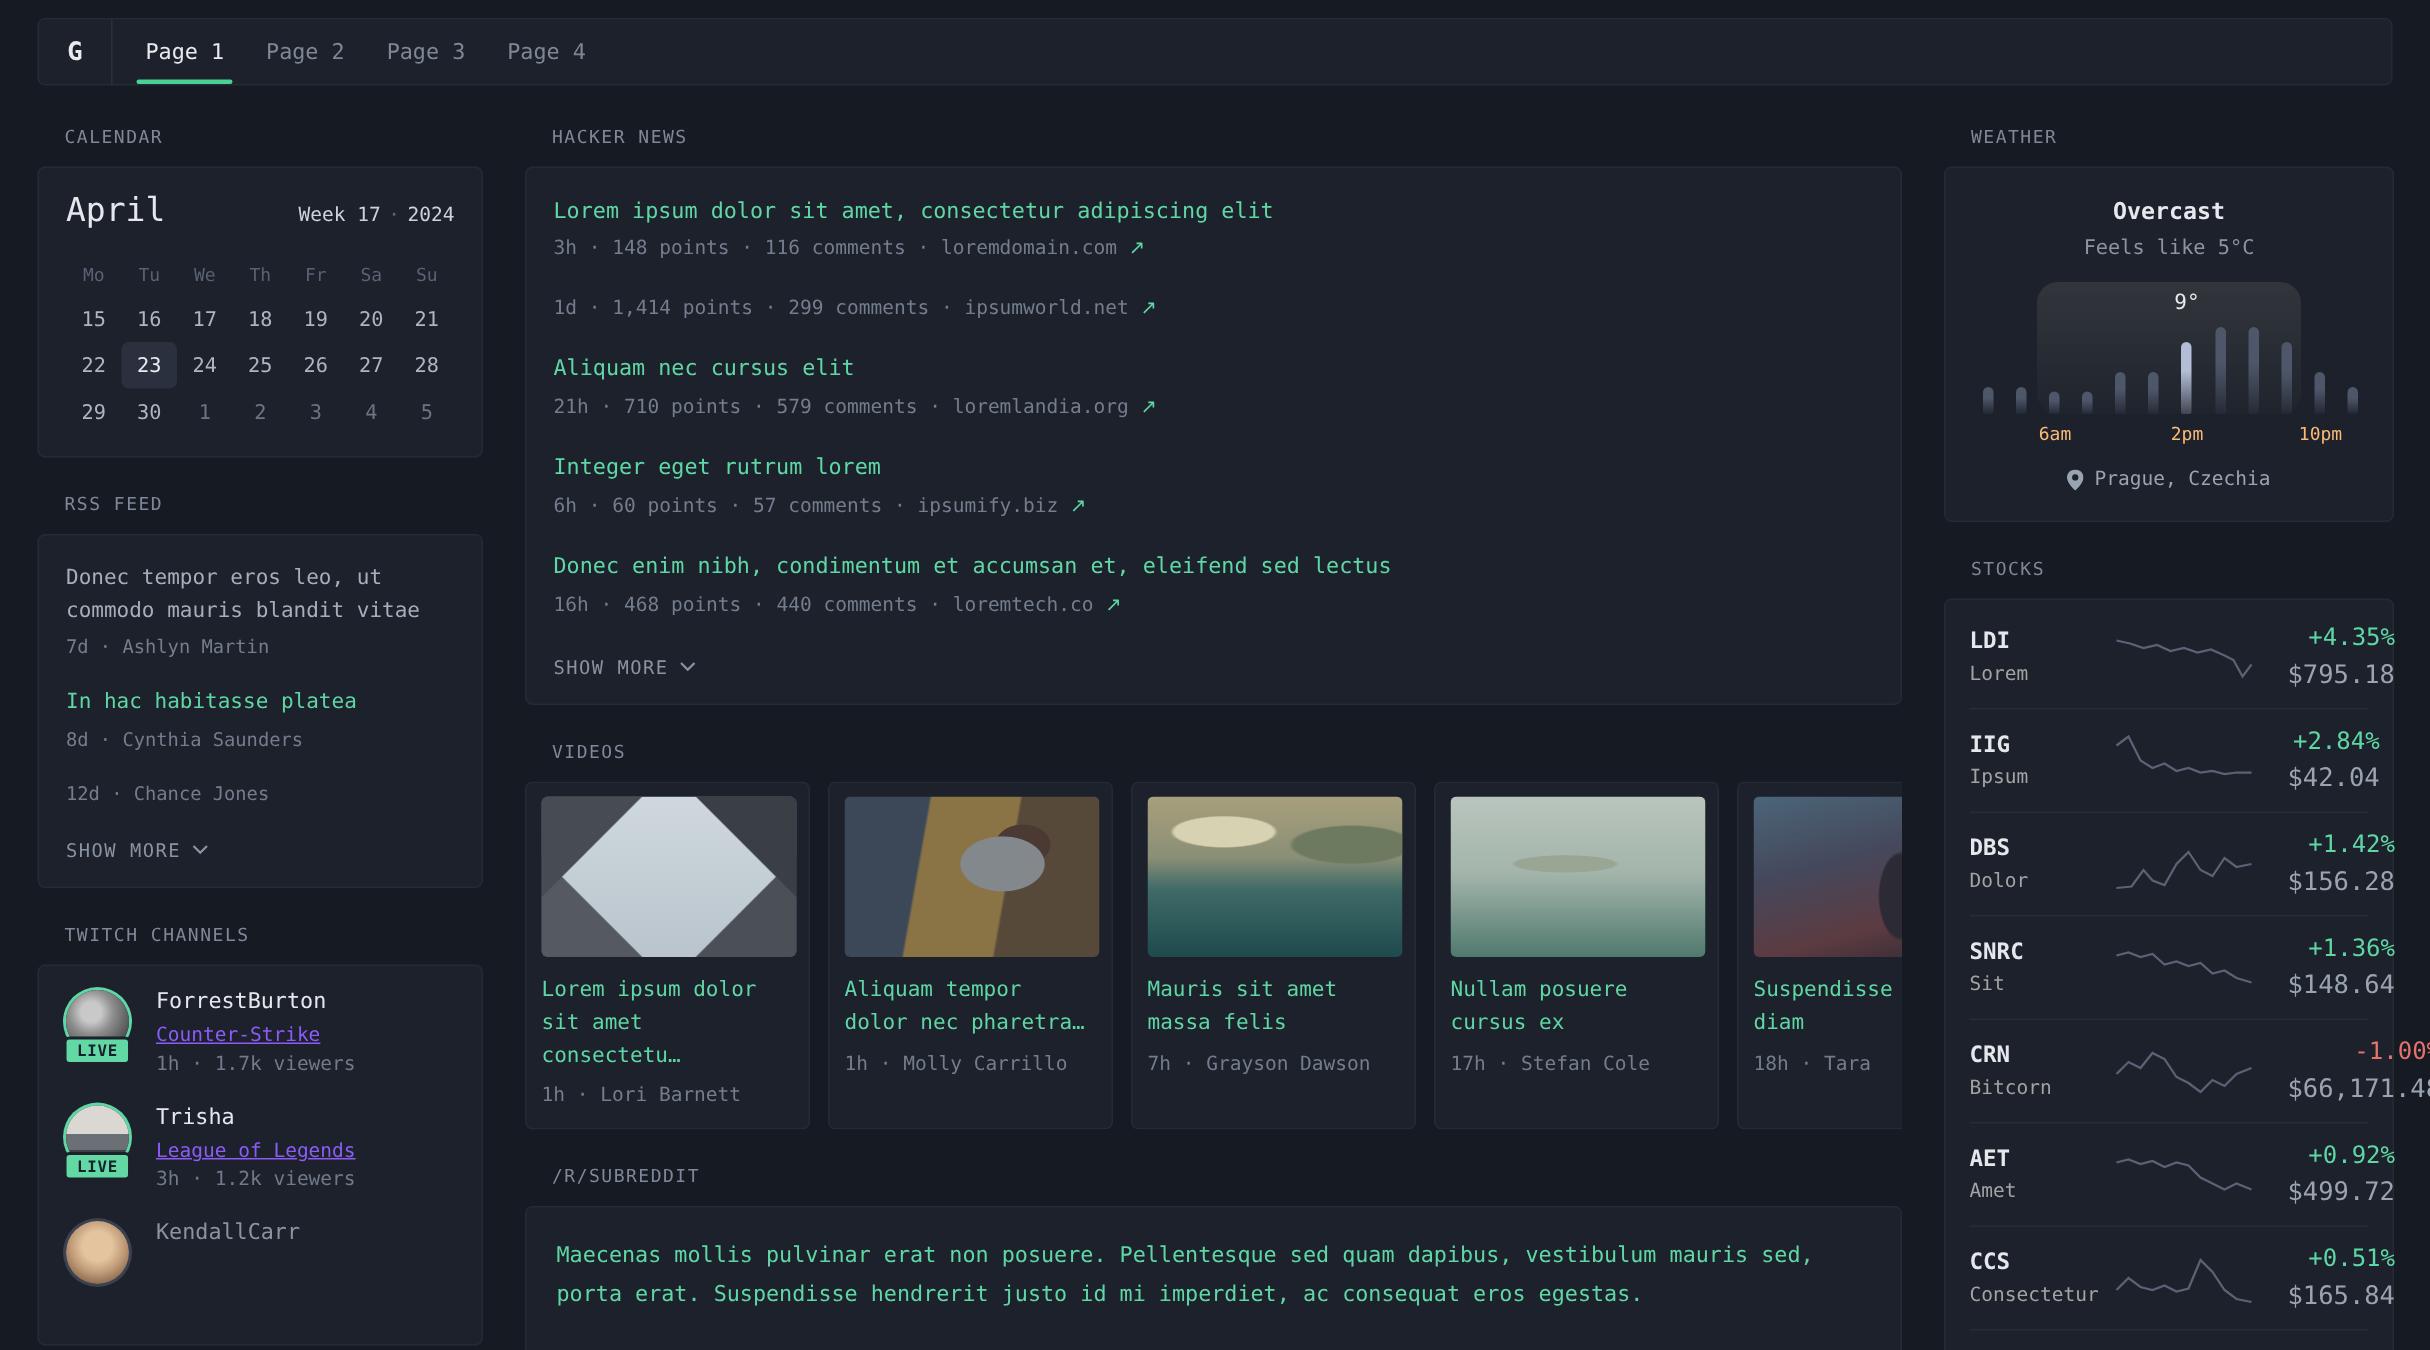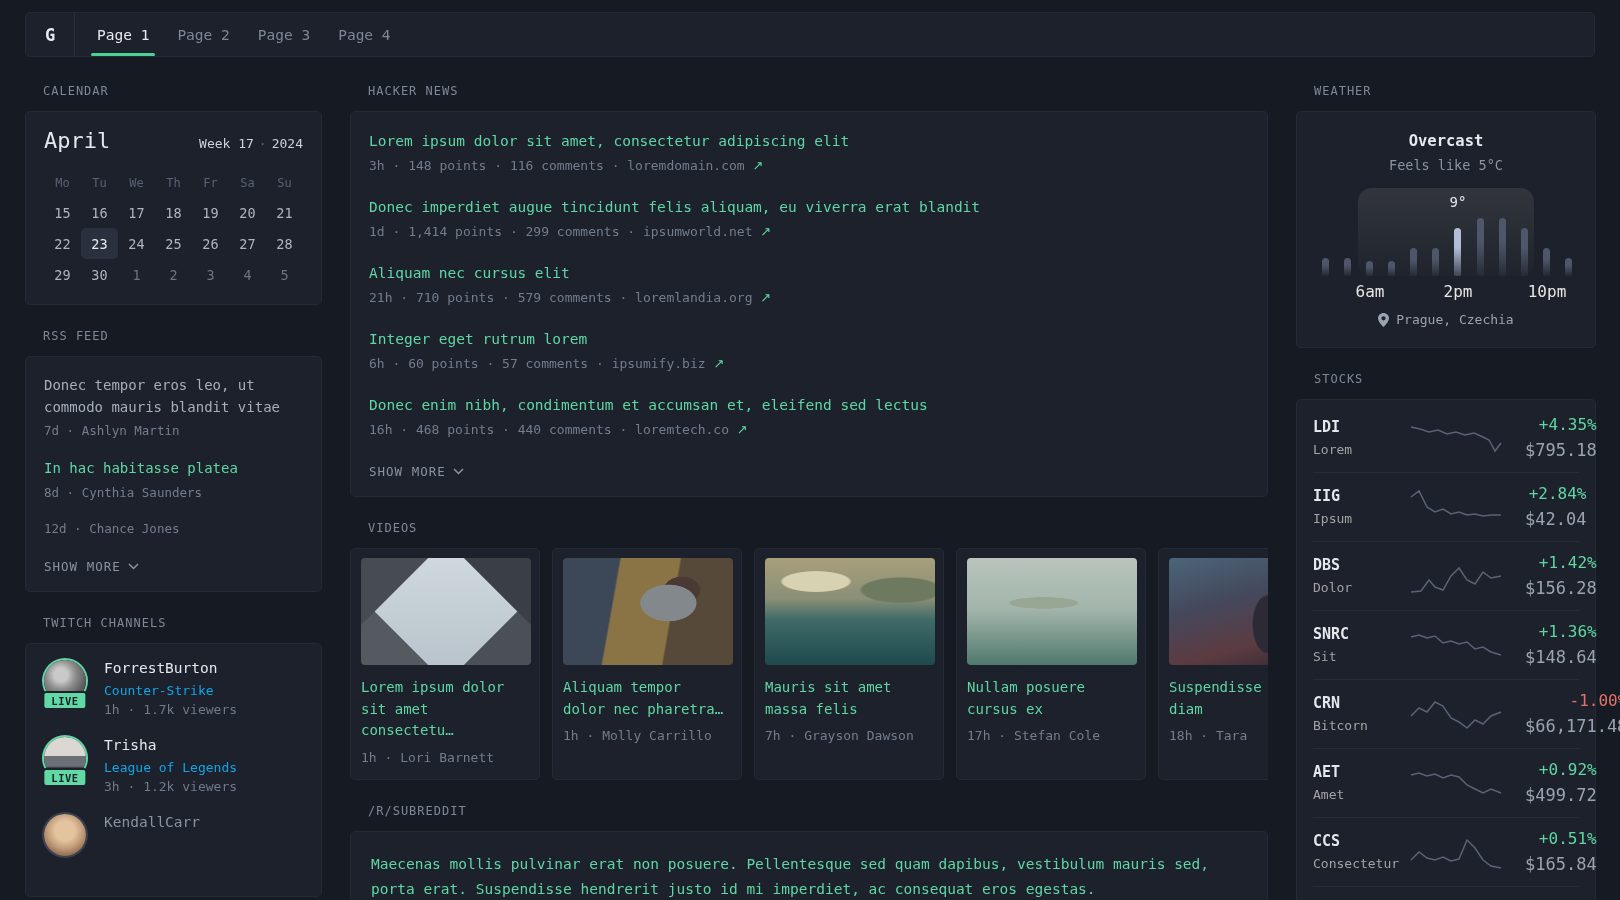--- a/index.html
+++ b/index.html
@@ -124,21 +124,21 @@
   .av-1 { background:radial-gradient(circle at 40% 35%,#c9c9c9 0 18%,#8d8d8d 40%,#3a3d40 85%); }
   .av-2 { background:linear-gradient(180deg,#dbd8d3 0 45%,#6b7077 46% 70%,#3c4149 71%); border-radius:50%; }
   .av-3 { background:radial-gradient(circle at 50% 40%,#e3c49e 0 30%,#c09a78 55%,#6f5138 90%); }
   .live-badge {
     position:absolute; left:50%; transform:translateX(-50%); bottom:0;
     background:#62d9a5; color:#17202b; font-size:10.5px; font-weight:bold; letter-spacing:0.5px;
     padding:1.5px 7px; border-radius:4px; border:2px solid #1c212b;
   }
   .channel-name { font-size:14.5px; color:#e4e7ec; line-height:1.3; margin-top:1px; }
   .channel-name.offline { color:#8a93a1; }
-  .channel-cat { font-size:13px; color:#0ea5e9; margin-top:5px; }
+  .channel-cat { font-size:13px; color:#8b5cf6; margin-top:5px;text-decoration:underline; }
   .channel-meta { font-size:13px; color:#707a8a; margin-top:4px; }
 
   
   .reddit { padding:20px 20px; }
   .reddit .feed-title { font-size:14.5px; line-height:1.75; }
 
   
   .weather { padding:20px 25px 20px 25px; text-align:center; }
   .wx-cond { font-size:15.5px; font-weight:bold; color:#e6e9ed; }
   .wx-feels { font-size:13.5px; color:#8b94a3; margin-top:7px; }
@@ -148,21 +148,21 @@
     background:linear-gradient(180deg,rgba(246,238,204,0.10),rgba(246,238,204,0.01));
   }
   .wx-now-temp { position:absolute; left:136px; transform:translateX(-50%); top:6px; font-size:14px; color:#e6e9ed; }
   .wx-bars { position:absolute; left:0; right:0; bottom:0; display:flex; justify-content:space-between; align-items:flex-end; height:60px; }
   .wx-bar {
     width:7px; border-radius:4px 4px 2px 2px;
     background:linear-gradient(180deg,#4e576a 40%,rgba(78,87,106,0.12));
   }
   .wx-bar.current { background:linear-gradient(180deg,#b3bdd6 40%,rgba(179,189,214,0.22)); }
   .wx-hours { position:relative; width:250px; height:16px; margin:6px auto 0 auto; }
-  .wx-hours span { position:absolute; transform:translateX(-50%); font-size:16px; color:#e5e5e5; top:0; }
+  .wx-hours span { position:absolute; transform:translateX(-50%); font-size:12px; color:#fdba74; top:0; }
   .wx-loc { display:flex; align-items:center; justify-content:center; gap:7px; margin-top:14px; font-size:13px; color:#9aa3b0; }
 
   
   .stocks { padding:4px 16px; }
   .stock-row {
     display:flex; align-items:center; padding:11px 0 12px 0; border-bottom:1px solid #262c38; cursor:pointer;gap:20px;
   }
   .stock-row:last-child { border-bottom:none; }
   .stock-id { width:76px; flex:none; }
   .stock-sym { font-size:15px; font-weight:bold; color:#e4e7ec; }
@@ -290,21 +290,20 @@
 
     <div class="col-center">
 
       <div class="widget-label">HACKER NEWS</div>
       <div class="card feed hn widget">
         <div class="feed-item">
           <a class="feed-title">Lorem ipsum dolor sit amet, consectetur adipiscing elit</a>
           <div class="feed-meta"><span>3h · 148 points · 116 comments · loremdomain.com </span><span class="arrow">↗</span></div>
         </div>
         <div class="feed-item">
-          <a class="feed-title">Donec imperdiet augue tincidunt felis aliquam, eu viverra erat blandit</a>
           <div class="feed-meta"><span>1d · 1,414 points · 299 comments · ipsumworld.net </span><span class="arrow">↗</span></div>
         </div>
         <div class="feed-item">
           <a class="feed-title">Aliquam nec cursus elit</a>
           <div class="feed-meta"><span>21h · 710 points · 579 comments · loremlandia.org </span><span class="arrow">↗</span></div>
         </div>
         <div class="feed-item">
           <a class="feed-title">Integer eget rutrum lorem</a>
           <div class="feed-meta"><span>6h · 60 points · 57 comments · ipsumify.biz </span><span class="arrow">↗</span></div>
         </div>

